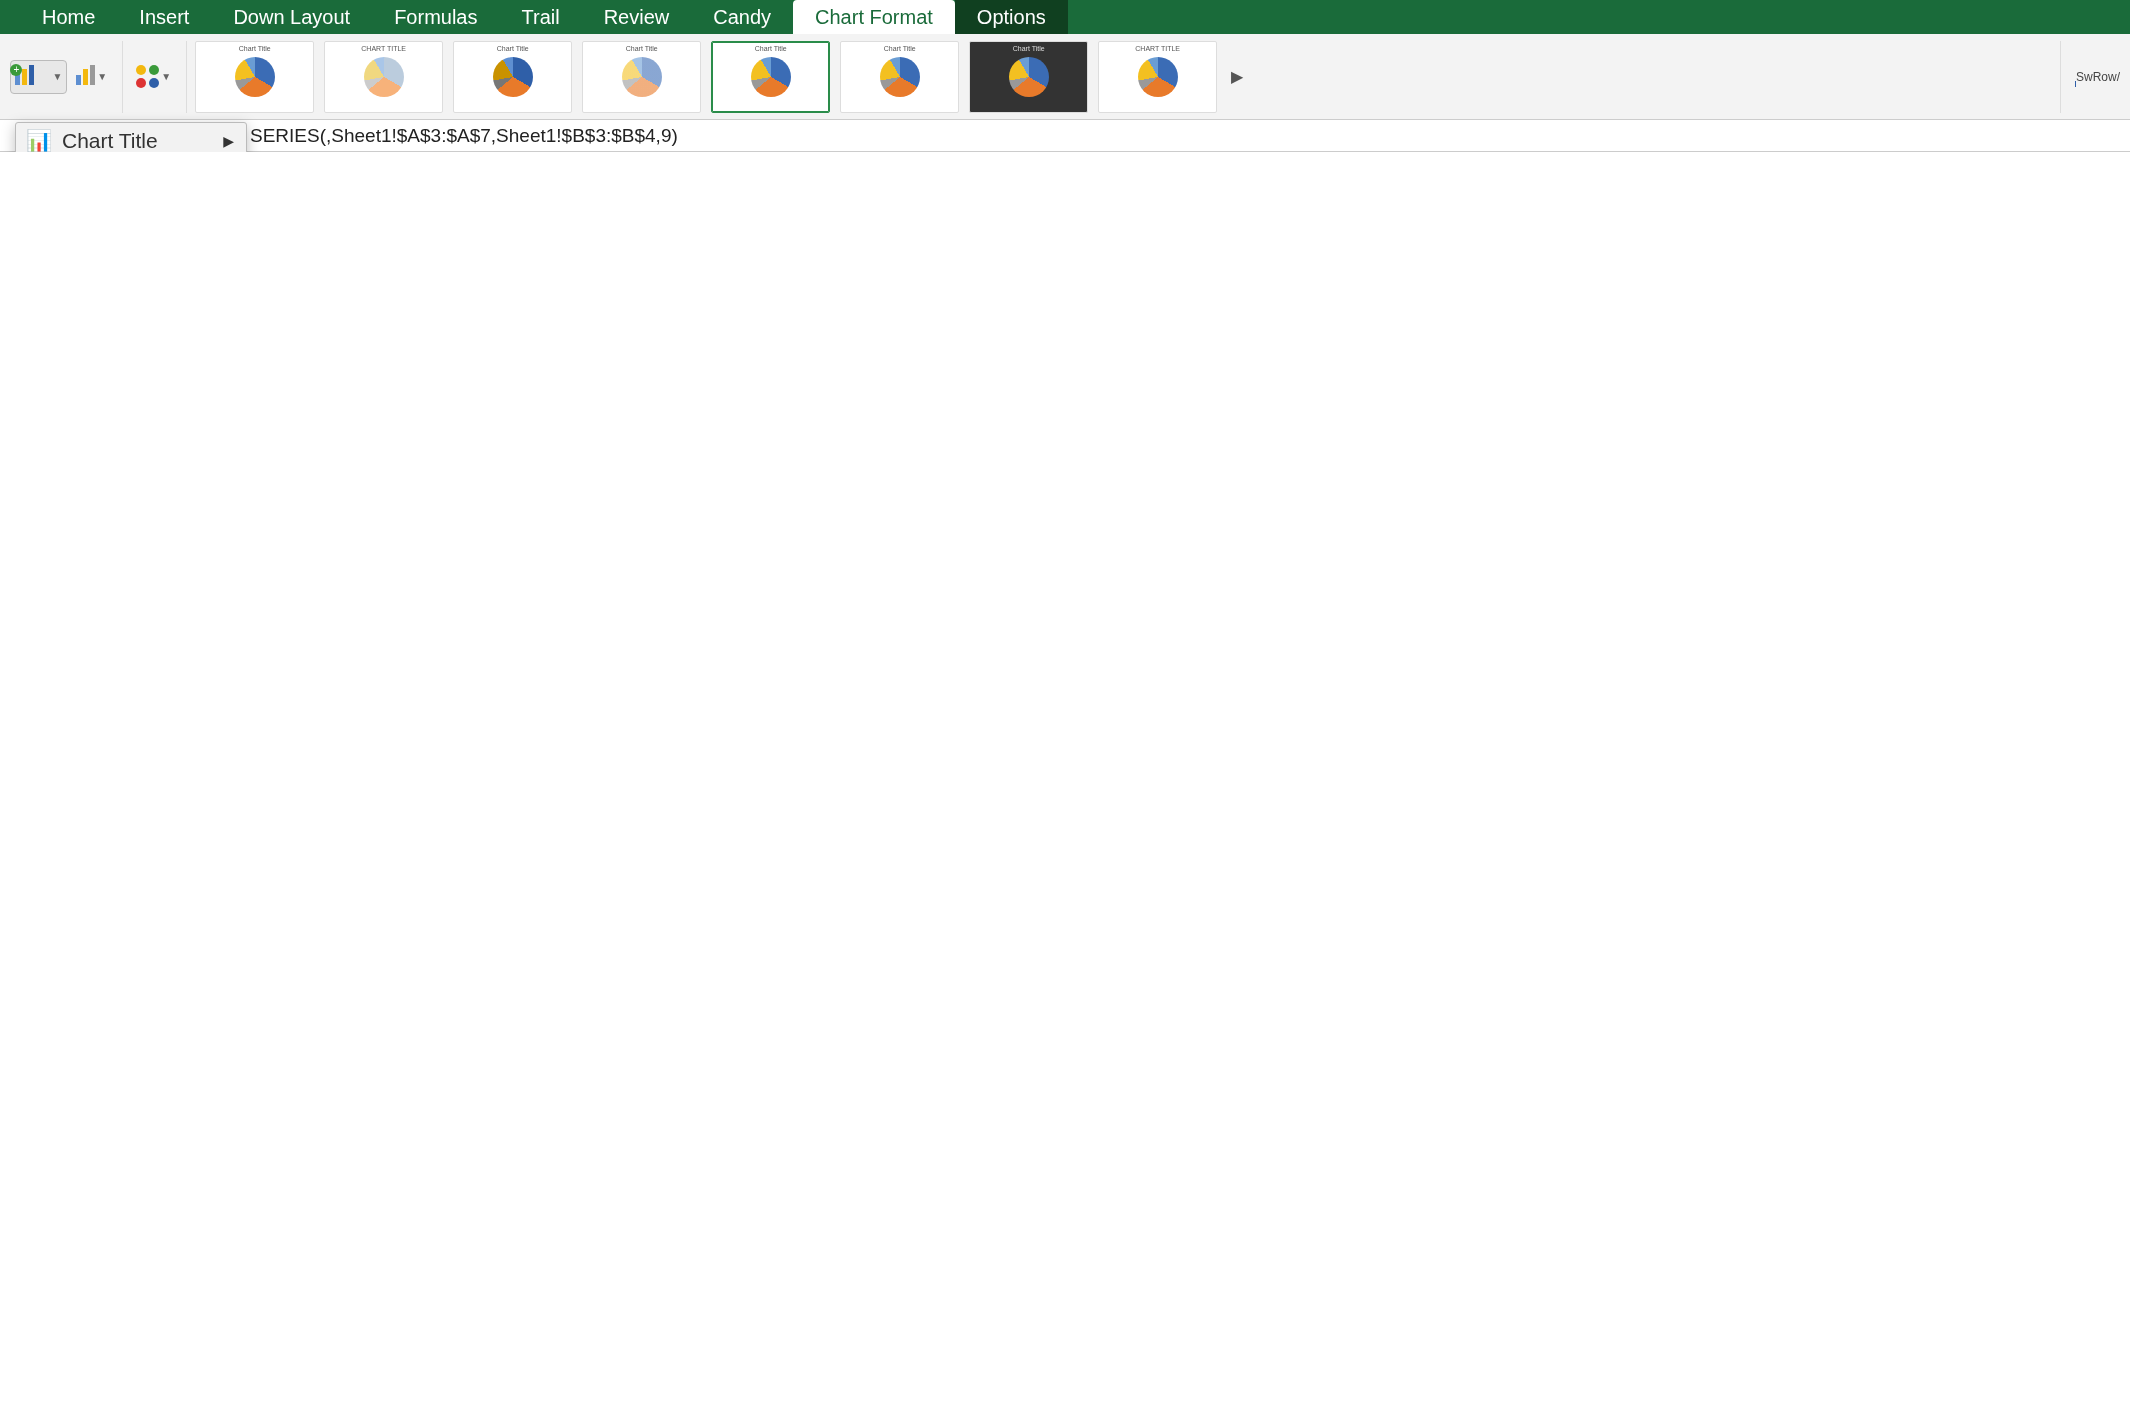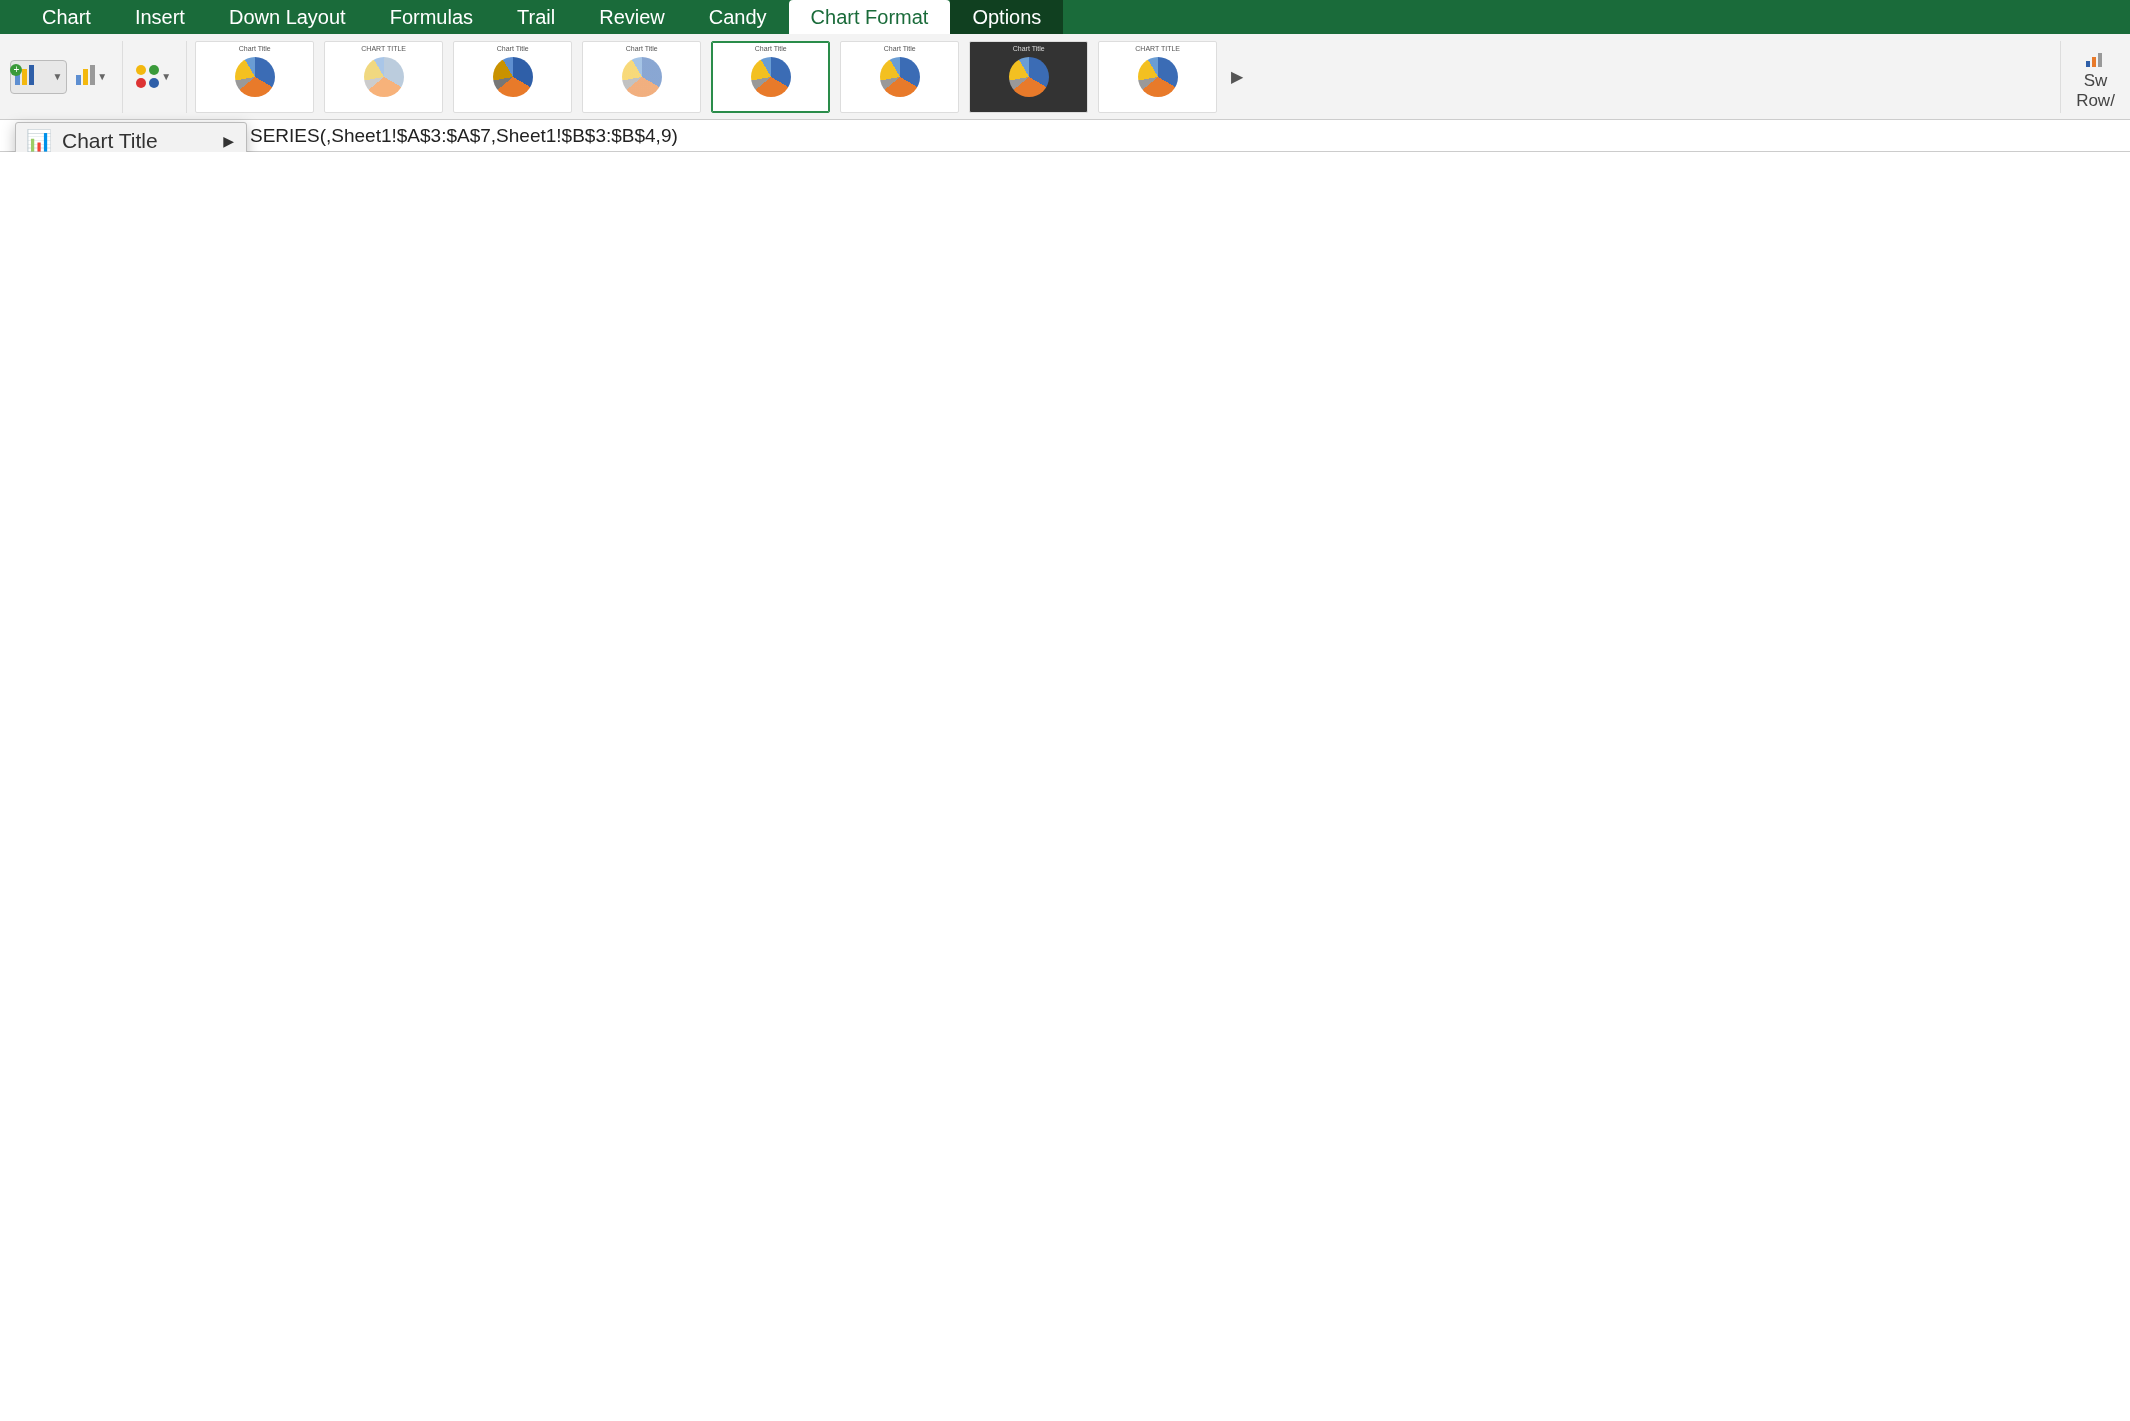--- a/index.html
+++ b/index.html
@@ -16,21 +16,21 @@
   .rb-group { display: flex; align-items: center; gap: 4px; padding-right: 10px; border-right: 1px solid #ddd; height: 72px; }
   .icon-btn { display: flex; align-items: center; justify-content: center; border: 1px solid transparent; border-radius: 4px; padding: 4px; cursor: pointer; }
   .dropdown-caret { font-size: 10px; color: #666; margin-left: 2px; }
 
   .style-gallery { display: flex; gap: 10px; align-items: center; overflow: hidden; flex: 1; }
   .style-thumb { width: 119px; height: 72px; border: 1px solid #ddd; background: #fff; border-radius: 2px; display: flex; flex-direction: column; align-items: center; justify-content: center; cursor: pointer; position: relative; overflow:hidden;}
   .style-thumb.sel { border-color: #2a8c4a; box-shadow: inset 0 0 0 1px #2a8c4a; }
   .tiny-pie { width: 40px; height: 40px; border-radius: 50%; background: conic-gradient(#3b6cb5 0 120deg, #e87a2a 120deg 230deg, #999 230deg 260deg, #f3c021 260deg 330deg, #6a9dd4 330deg 360deg); }
   .tiny-title { font-size: 7px; color: #555; position:absolute; top:3px;}
   .gallery-more { width: 20px; display: flex; align-items: center; justify-content: center; color:#555; }
-  .swap-btn { width: 60px; text-align:center; font-size: 17px; color: #444; border-left: 1px solid #ddd; padding-left:10px; height:72px; display:flex; flex-direction:column; align-items:center; justify-content:center;}
+  .swap-btn { width: 60px; text-align:center; font-size: 12px; color: #444; border-left: 1px solid #ddd; padding-left:10px; height:72px; display:flex; flex-direction:row; align-items:center; justify-content:center;}
 
   
   .formula-bar { height: 32px; background: #fff; border-bottom: 1px solid #ccc; display: flex; align-items: center; padding-left: 250px; font-size: 19px; color: #222;}
   
   
   .sheet { position: relative; }
   .col-headers { display: flex; position: absolute; left: 0; top: 0; height: 38px; width: 100%;}
   .row-hdr-spacer { width: 54px; border-right: 1px solid #ccc; border-bottom: 1px solid #ccc; background:#eee;}
   .col-hdr { width: 240px; text-align: center; font-size: 24px; color: #555; border-right: 1px solid #ccc; border-bottom: 1px solid #ccc; display:flex; align-items:center; justify-content:center;}
   .col-hdr.first { width: 240px; }
@@ -69,21 +69,21 @@
   .legend-sw { width: 16px; height: 16px; }
 
   
   .mini-bar { display:inline-flex; gap:2px; align-items:flex-end; height:20px;}
   .mini-bar span { width:5px; display:block;}
 </style>
 </head>
 <body>
 
 <div class="ribbon-tabs">
-  <div class="ribbon-tab">Chart</div>
+  <div class="ribbon-tab">Home</div>
   <div class="ribbon-tab">Insert</div>
   <div class="ribbon-tab">Down Layout</div>
   <div class="ribbon-tab">Formulas</div>
   <div class="ribbon-tab">Trail</div>
   <div class="ribbon-tab">Review</div>
   <div class="ribbon-tab">Candy</div>
   <div class="ribbon-tab active">Chart Format</div>
   <div class="ribbon-tab dark">Options</div>
 </div>
 

